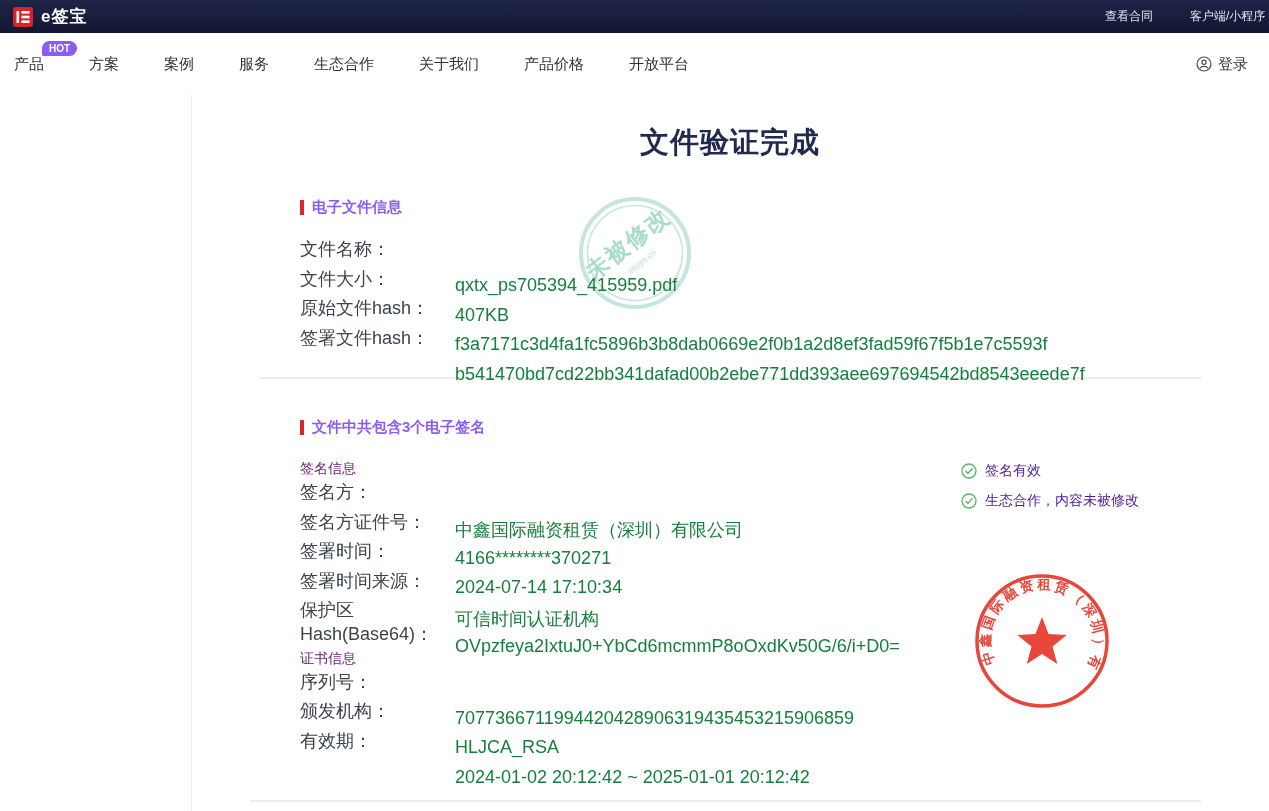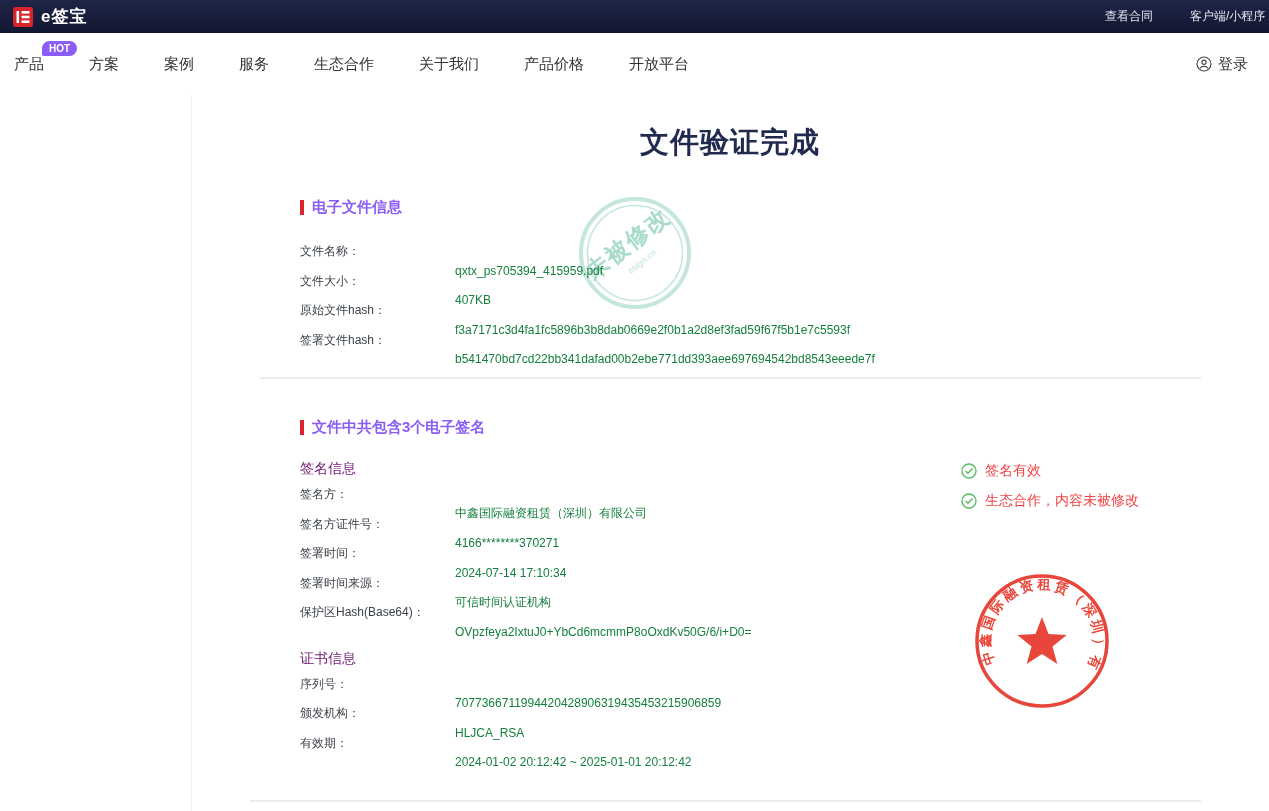--- a/index.html
+++ b/index.html
@@ -35,32 +35,32 @@
                 font-size:29px; font-weight:bold; color:#1f2a4e; letter-spacing:1px; }
 
   .sec { position:relative; margin-left:300px; }
   .sec1 { margin-top:36px; }
   .sec2 { margin-top:40px; }
   .sec-head { display:flex; align-items:center; gap:8px; height:16px; }
   .red-bar { width:4px; height:15px; background:#d9252b; }
   .sec-title { font-size:15px; font-weight:bold; color:#8b5cf6; }
 
   .rows { margin-top:22px; position:relative; z-index:1; }
-  .row { display:flex; align-items:center; height:29.5px; font-size:12px; }
+  .row { display:flex; height:29.5px; font-size:18px; }
   .row .lbl { width:155px; color:#3d424b; }
   .row .val { color:#15803d;margin-top:38px; }
 
   .subhead { margin-top:25px; height:20px; font-size:14px; color:#701a75; }
   .subhead2 { margin-top:22px; }
 
   .watermark { position:absolute; left:277px; top:-4px; z-index:0; }
 
   .status { position:absolute; left:661px; top:37px; }
   .status-item { display:flex; align-items:center; gap:8px; height:30px;
-                 font-size:14px; color:#ef4444; }
+                 font-size:14px; color:#4c1d95; }
 
   .seal { position:absolute; left:672px; top:152px; }
 
   .divider { height:2px; background:#ececec; margin:22px 0 0 260px; width:941px; }
   .divider2 { margin:42px 0 0 250px; width:951px; }
 </style>
 </head>
 <body>
 
 <header class="topbar">

